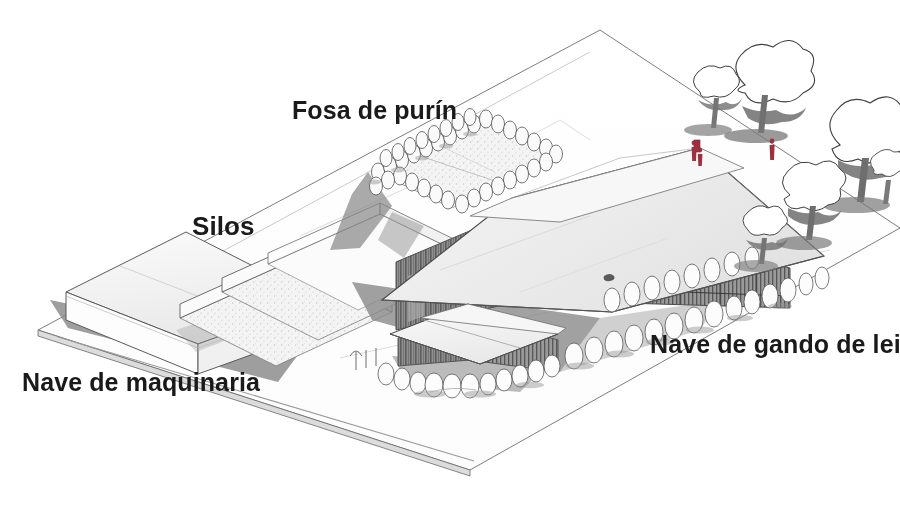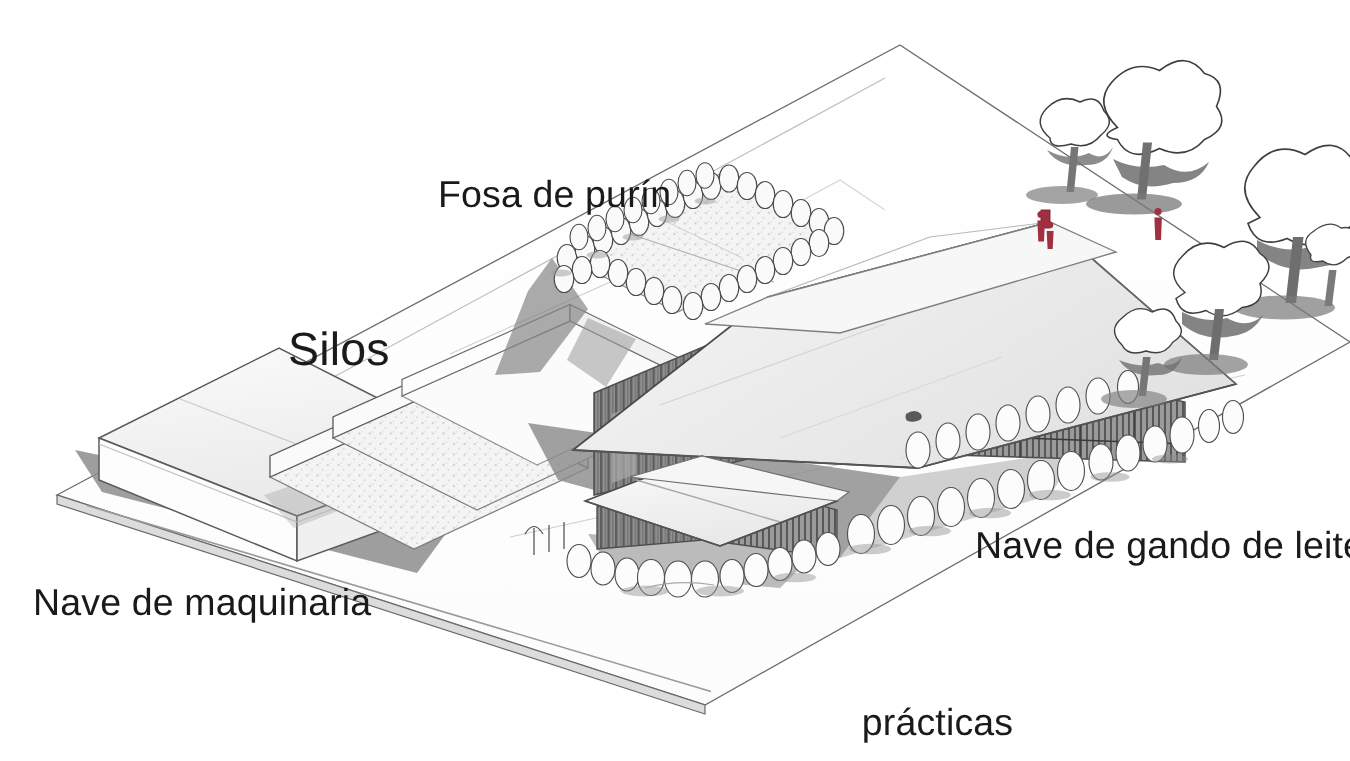--- a/index.html
+++ b/index.html
@@ -10,26 +10,25 @@
     background:#ffffff;
   }
   #stage{position:absolute;inset:0;width:900px;height:507px;}
   #scene{position:absolute;left:0;top:0;width:900px;height:507px;}
   .lbl{
     position:absolute;
     color:#1a1a1a;
     white-space:pre;
     line-height:1.12;
     letter-spacing:0.1px;
-    font-weight:400;
-    margin-top:20px;
+    font-weight:700;
     -webkit-font-smoothing:antialiased;
   }
   .lbl-fosa   {left:292px; top:96px;  font-size:25px;}
-  .lbl-silos  {left:192px; top:196px; font-size:31px;}
+  .lbl-silos  {left:192px; top:212px; font-size:26px;}
   .lbl-maq    {left:22px;  top:368px; font-size:25px;}
   .lbl-nave   {left:650px; top:330px; font-size:25px;}
   .lbl-edif   {left:548px; top:392px; font-size:25px; text-align:center; width:170px; left:540px;}
   .lbl-edif .l2{display:block;}
 </style>
 </head>
 <body>
 
 <div id="stage">
 
@@ -359,16 +358,15 @@
       <path d="M430,392 q22,-6 46,-2" stroke="#a9a9a9"></path>
     </g>
 
   </svg>
 
   <div class="lbl lbl-fosa">Fosa de purín</div>
   <div class="lbl lbl-silos">Silos</div>
   <div class="lbl lbl-maq">Nave de maquinaria</div>
   <div class="lbl lbl-nave">Nave de gando de leite</div>
   <div class="lbl lbl-edif">
-    <span class="l2">prácticas</span>
   </div>
 
 </div>
 
 </body></html>

